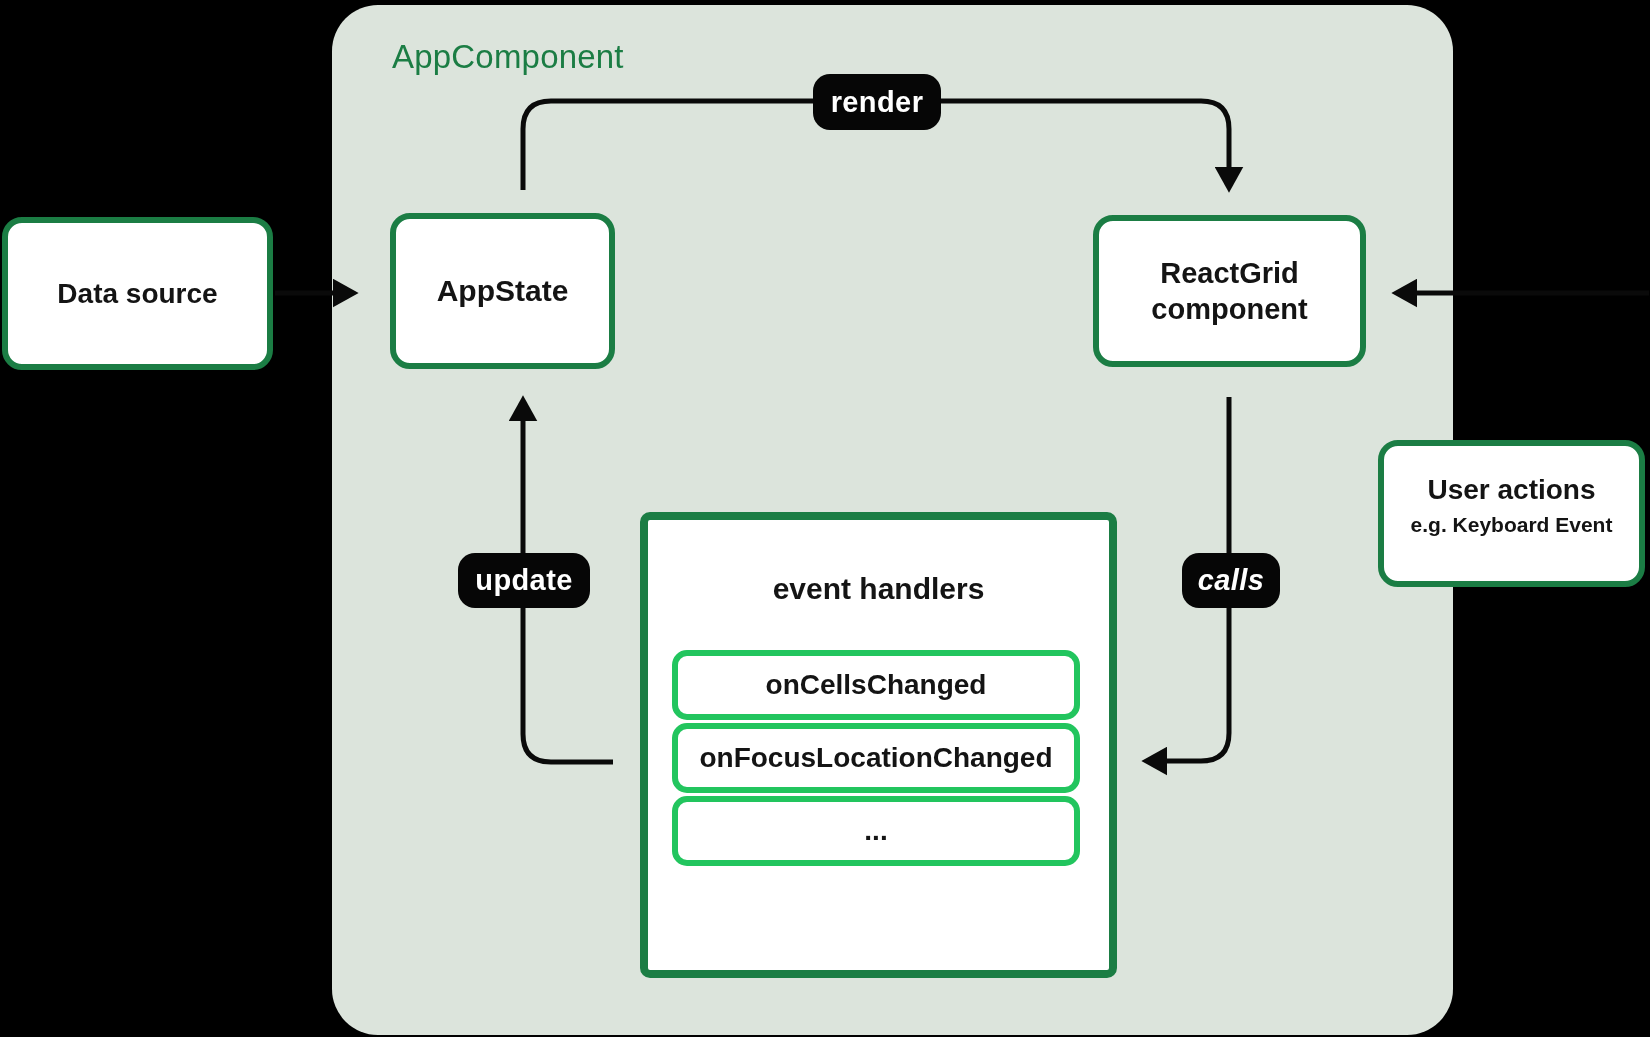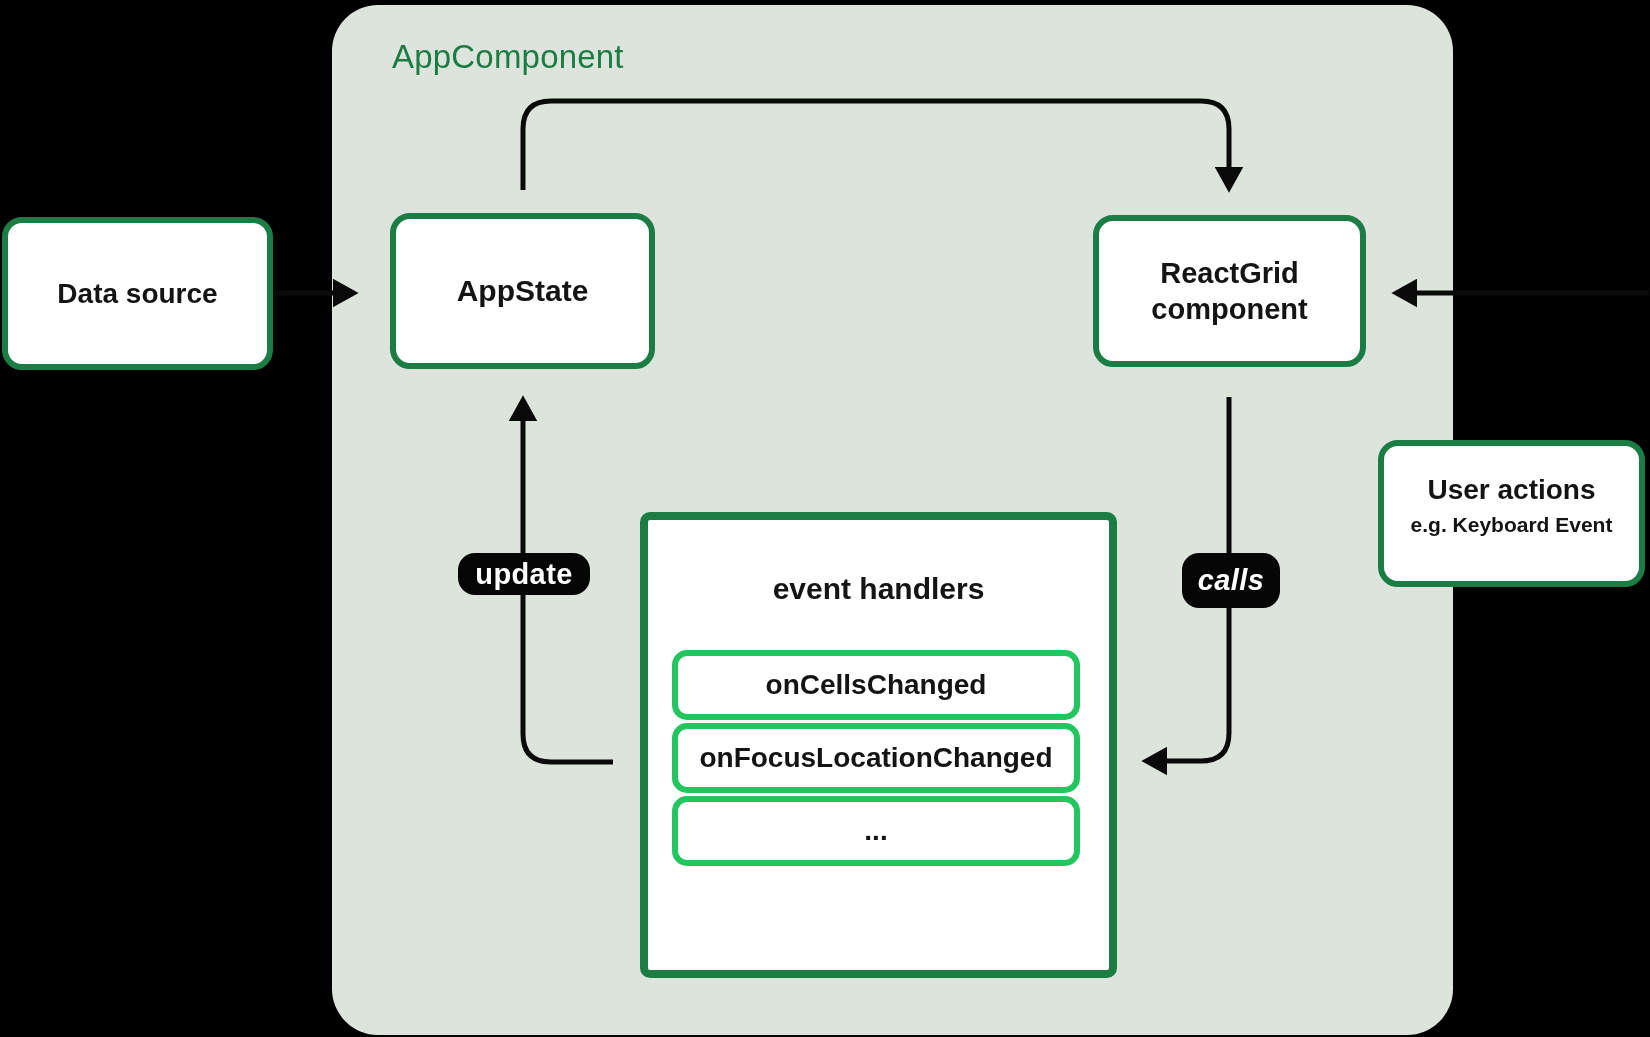--- a/index.html
+++ b/index.html
@@ -46,21 +46,21 @@
     display: flex;
     align-items: center;
     justify-content: center;
     flex-direction: column;
     text-align: center;
     color: #141414;
     z-index: 2;
   }
   .box-label { font-size: 29px; font-weight: 700; line-height: 1.25; }
   .box.data-source { left: 2px;    top: 217px; width: 271px; height: 153px; }
-  .box.app-state   { left: 390px;  top: 213px; width: 265px; height: 156px; }
+  .box.app-state   { left: 390px;  top: 213px; width: 225px; height: 156px; }
   .box.react-grid  { left: 1093px; top: 215px; width: 273px; height: 152px; }
   .box.react-grid .box-label { max-width: 200px; }
   .box.user-actions { left: 1378px; top: 440px; width: 267px; height: 147px; padding-bottom: 16px; gap: 7px; }
   .ua-title { font-size: 28px; font-weight: 700; }
   .ua-subtitle { font-size: 21px; font-weight: 600; }
   .box.event-handlers {
     left: 640px; top: 512px;
     width: 477px; height: 466px;
     border-width: 8px;
     border-radius: 10px;
@@ -104,21 +104,21 @@
     border-radius: 17px;
     display: flex;
     align-items: center;
     justify-content: center;
     font-size: 29px;
     font-weight: 700;
     letter-spacing: 0.4px;
     z-index: 3;
   }
   .pill.render { left: 813px;  top: 74px;  width: 128px; height: 56px; }
-  .pill.update { left: 458px;  top: 553px; width: 132px; height: 42px; }
+  .pill.update { left: 458px;  top: 553px; width: 132px; height: 55px; }
   .pill.calls  { left: 1182px; top: 553px; width: 98px;  height: 55px; font-style: italic; }
 </style>
 </head>
 <body>
 
 <div class="stage">
 
   <div class="container">
     <div class="container-label">AppComponent</div>
   </div>
@@ -161,16 +161,17 @@
       </div>
       <div class="eh-item">
         <span>onFocusLocationChanged</span>
       </div>
       <div class="eh-item">
         <span>...</span>
       </div>
     </div>
   </div>
 
+  <div class="pill render">render</div>
   <div class="pill update">update</div>
   <div class="pill calls">calls</div>
 
 </div>
 
 </body></html>

